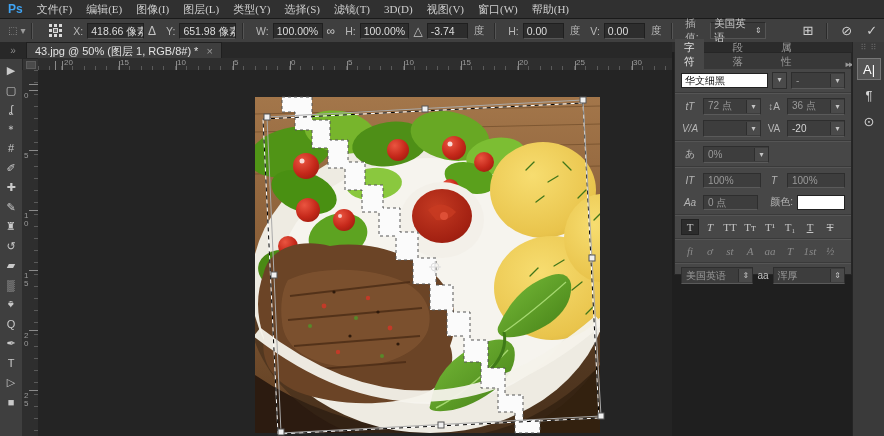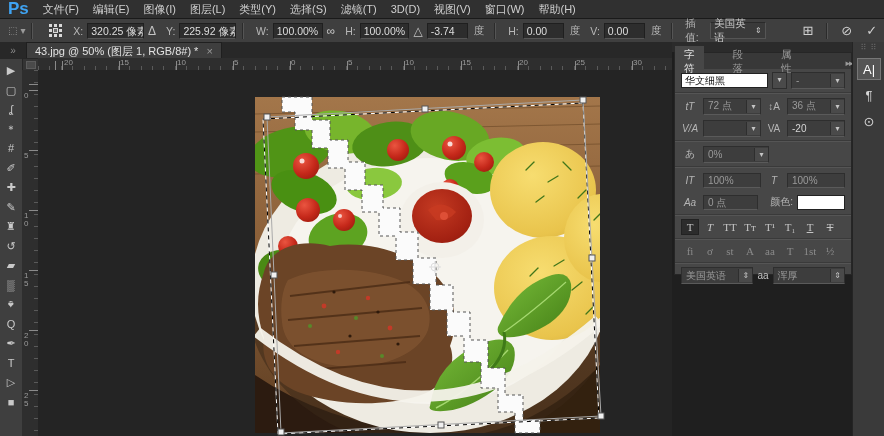--- a/index.html
+++ b/index.html
@@ -1,22 +1,22 @@
 <!DOCTYPE html>
 <html><head>
 <meta charset="utf-8">
 <style>
   html,body{margin:0;padding:0;background:#111;}
   .app{position:relative;width:884px;height:436px;background:#1e1e1e;overflow:hidden;
        font-family:"Liberation Sans","DejaVu Sans",sans-serif;color:#ccc;-webkit-font-smoothing:antialiased;}
   
   .menubar{position:absolute;left:0;top:0;width:884px;height:18px;background:#303030;
            border-bottom:1px solid #1a1a1a;display:flex;align-items:center;gap:14px;padding-left:8px;font-size:11px;}
-  .ps-logo{color:#3fa3f2;font-weight:bold;font-size:17px;letter-spacing:0;}
-  .menu-item{color:#cfcfcf;cursor:default;white-space:nowrap;}
+  .ps-logo{color:#3fa3f2;font-weight:bold;font-size:12px;letter-spacing:0;}
+  .menu-item{color:#cfcfcf;cursor:default;white-space:nowrap;font-family:Liberation Serif, serif;}
   
   .optionsbar{position:absolute;left:0;top:19px;width:884px;height:23px;background:#3f3f3f;
               border-bottom:1px solid #252525;display:flex;align-items:center;font-size:10.5px;color:#b8b8b8;}
   .ob-sep{width:1px;height:16px;background:#2b2b2b;border-right:1px solid #555;margin:0 6px;}
   .ob-field{background:#2d2d2d;border:1px solid #1f1f1f;border-bottom-color:#555;color:#ddd;
             height:14px;line-height:14px;padding:0 3px;overflow:hidden;white-space:nowrap;}
   .ob-label{margin:0 4px 0 6px;}
   .refgrid{display:grid;grid-template-columns:repeat(3,4px);grid-template-rows:repeat(3,4px);gap:1px;margin:0 4px 0 10px;}
   .refgrid i{width:3px;height:3px;background:#d8d8d8;border:0;}
   .refgrid i.c{background:#6a6a6a;outline:1px solid #d8d8d8;}
@@ -54,21 +54,21 @@
       background:repeating-linear-gradient(to bottom,#8a8a8a 0 1px,transparent 1px 60px);background-position:0 20px;}
   .rl-num{position:absolute;left:2px;width:8px;font-size:8px;color:#9a9a9a;word-break:break-all;line-height:8px;}
   
   .canvas{position:absolute;left:38px;top:70px;width:634px;height:366px;background:#242424;}
   .canvas svg{position:absolute;left:0;top:0;}
   
   .dock-top{position:absolute;left:672px;top:42px;width:180px;height:10px;background:#2b2b2b;}
   .dock-mid{position:absolute;left:672px;top:275px;width:180px;height:161px;background:#1f1f1f;}
   .panel{position:absolute;left:674px;top:52px;width:178px;height:223px;background:#474747;
          border:1px solid #262626;font-size:10px;box-sizing:border-box;}
-  .ptabs{height:16px;background:#383838;display:flex;align-items:center;font-size:10.5px;gap:20px;}
+  .ptabs{height:16px;background:#383838;display:flex;align-items:flex-end;font-size:10.5px;gap:20px;}
   .ptab{padding:2px 9px 0;color:#9a9a9a;}
   .ptab.active{background:#474747;color:#e0e0e0;}
   .ptabs .spacer{flex:1;}
   .ptab-icons{color:#9a9a9a;font-size:9px;padding:3px 5px 0;letter-spacing:-1px;}
   .prow{display:flex;align-items:center;gap:4px;padding:0 6px;height:22px;}
   .picon{width:18px;color:#b5b5b5;font-size:10px;font-style:italic;text-align:center;flex:none;}
   .picon.up{font-style:normal;}
   .combo{display:flex;align-items:center;background:#3d3d3d;border:1px solid #2e2e2e;border-bottom-color:#5a5a5a;
          height:15px;flex:1;min-width:0;}
   .combo .val{flex:1;padding:0 4px;color:#9a9a9a;white-space:nowrap;overflow:hidden;}
@@ -84,21 +84,21 @@
   .psep{height:1px;background:#3a3a3a;border-bottom:1px solid #555;margin:1px 0;}
   .swatch{width:46px;height:13px;background:#fff;border:1px solid #222;flex:none;}
   .color-label{color:#b5b5b5;margin-left:8px;}
   .stylebtns{display:flex;gap:2px;padding:2px 6px;}
   .sbtn{width:18px;height:16px;display:flex;align-items:center;justify-content:center;color:#c5c5c5;
         font-size:11px;font-family:"Liberation Serif","DejaVu Serif",serif;}
   .sbtn.active{background:#2c2c2c;border:1px solid #222;box-sizing:border-box;}
   .sbtn.it{font-style:italic;}
   .sbtn.un{text-decoration:underline;}
   .sbtn.st{text-decoration:line-through;}
-  .sbtn.dim{color:#8a8a8a;}
+  .sbtn.dim{color:#8a8a8a;font-style:italic;}
   .lang-row{display:flex;align-items:center;gap:4px;padding:2px 6px;}
   .aa-icon{color:#c5c5c5;font-size:10px;flex:none;}
   
   .strip{position:absolute;left:852px;top:42px;width:32px;height:394px;background:#3a3a3a;
          border-left:1px solid #242424;display:flex;flex-direction:column;align-items:center;}
   .grip{color:#666;font-size:8px;letter-spacing:1px;line-height:8px;padding:2px 0;}
   .stile{width:24px;height:22px;display:flex;align-items:center;justify-content:center;
          color:#d5d5d5;font-size:13px;margin-top:4px;}
   .stile.active{background:#555;border:1px solid #777;box-sizing:border-box;color:#fff;}
 </style>
@@ -133,24 +133,24 @@
         <i></i>
         <i></i>
         <i></i>
         <i class="c"></i>
         <i></i>
         <i></i>
         <i></i>
         <i></i>
     </span>
     <span class="ob-label">X:</span>
-    <span class="ob-field" style="width:56px">320.25 像素</span>
+    <span class="ob-field" style="width:56px">418.66 像素</span>
     <span class="ob-icon">Δ</span>
     <span class="ob-label">Y:</span>
-    <span class="ob-field" style="width:56px">225.92 像素</span>
+    <span class="ob-field" style="width:56px">651.98 像素</span>
     <span class="ob-sep"></span>
     <span class="ob-label">W:</span>
     <span class="ob-field" style="width:48px">100.00%</span>
     <span class="ob-icon">∞</span>
     <span class="ob-label">H:</span>
     <span class="ob-field" style="width:48px">100.00%</span>
     <span class="ob-icon">△</span>
     <span class="ob-field" style="width:38px">-3.74</span>
     <span class="ob-label">度</span>
     <span class="ob-sep"></span>

